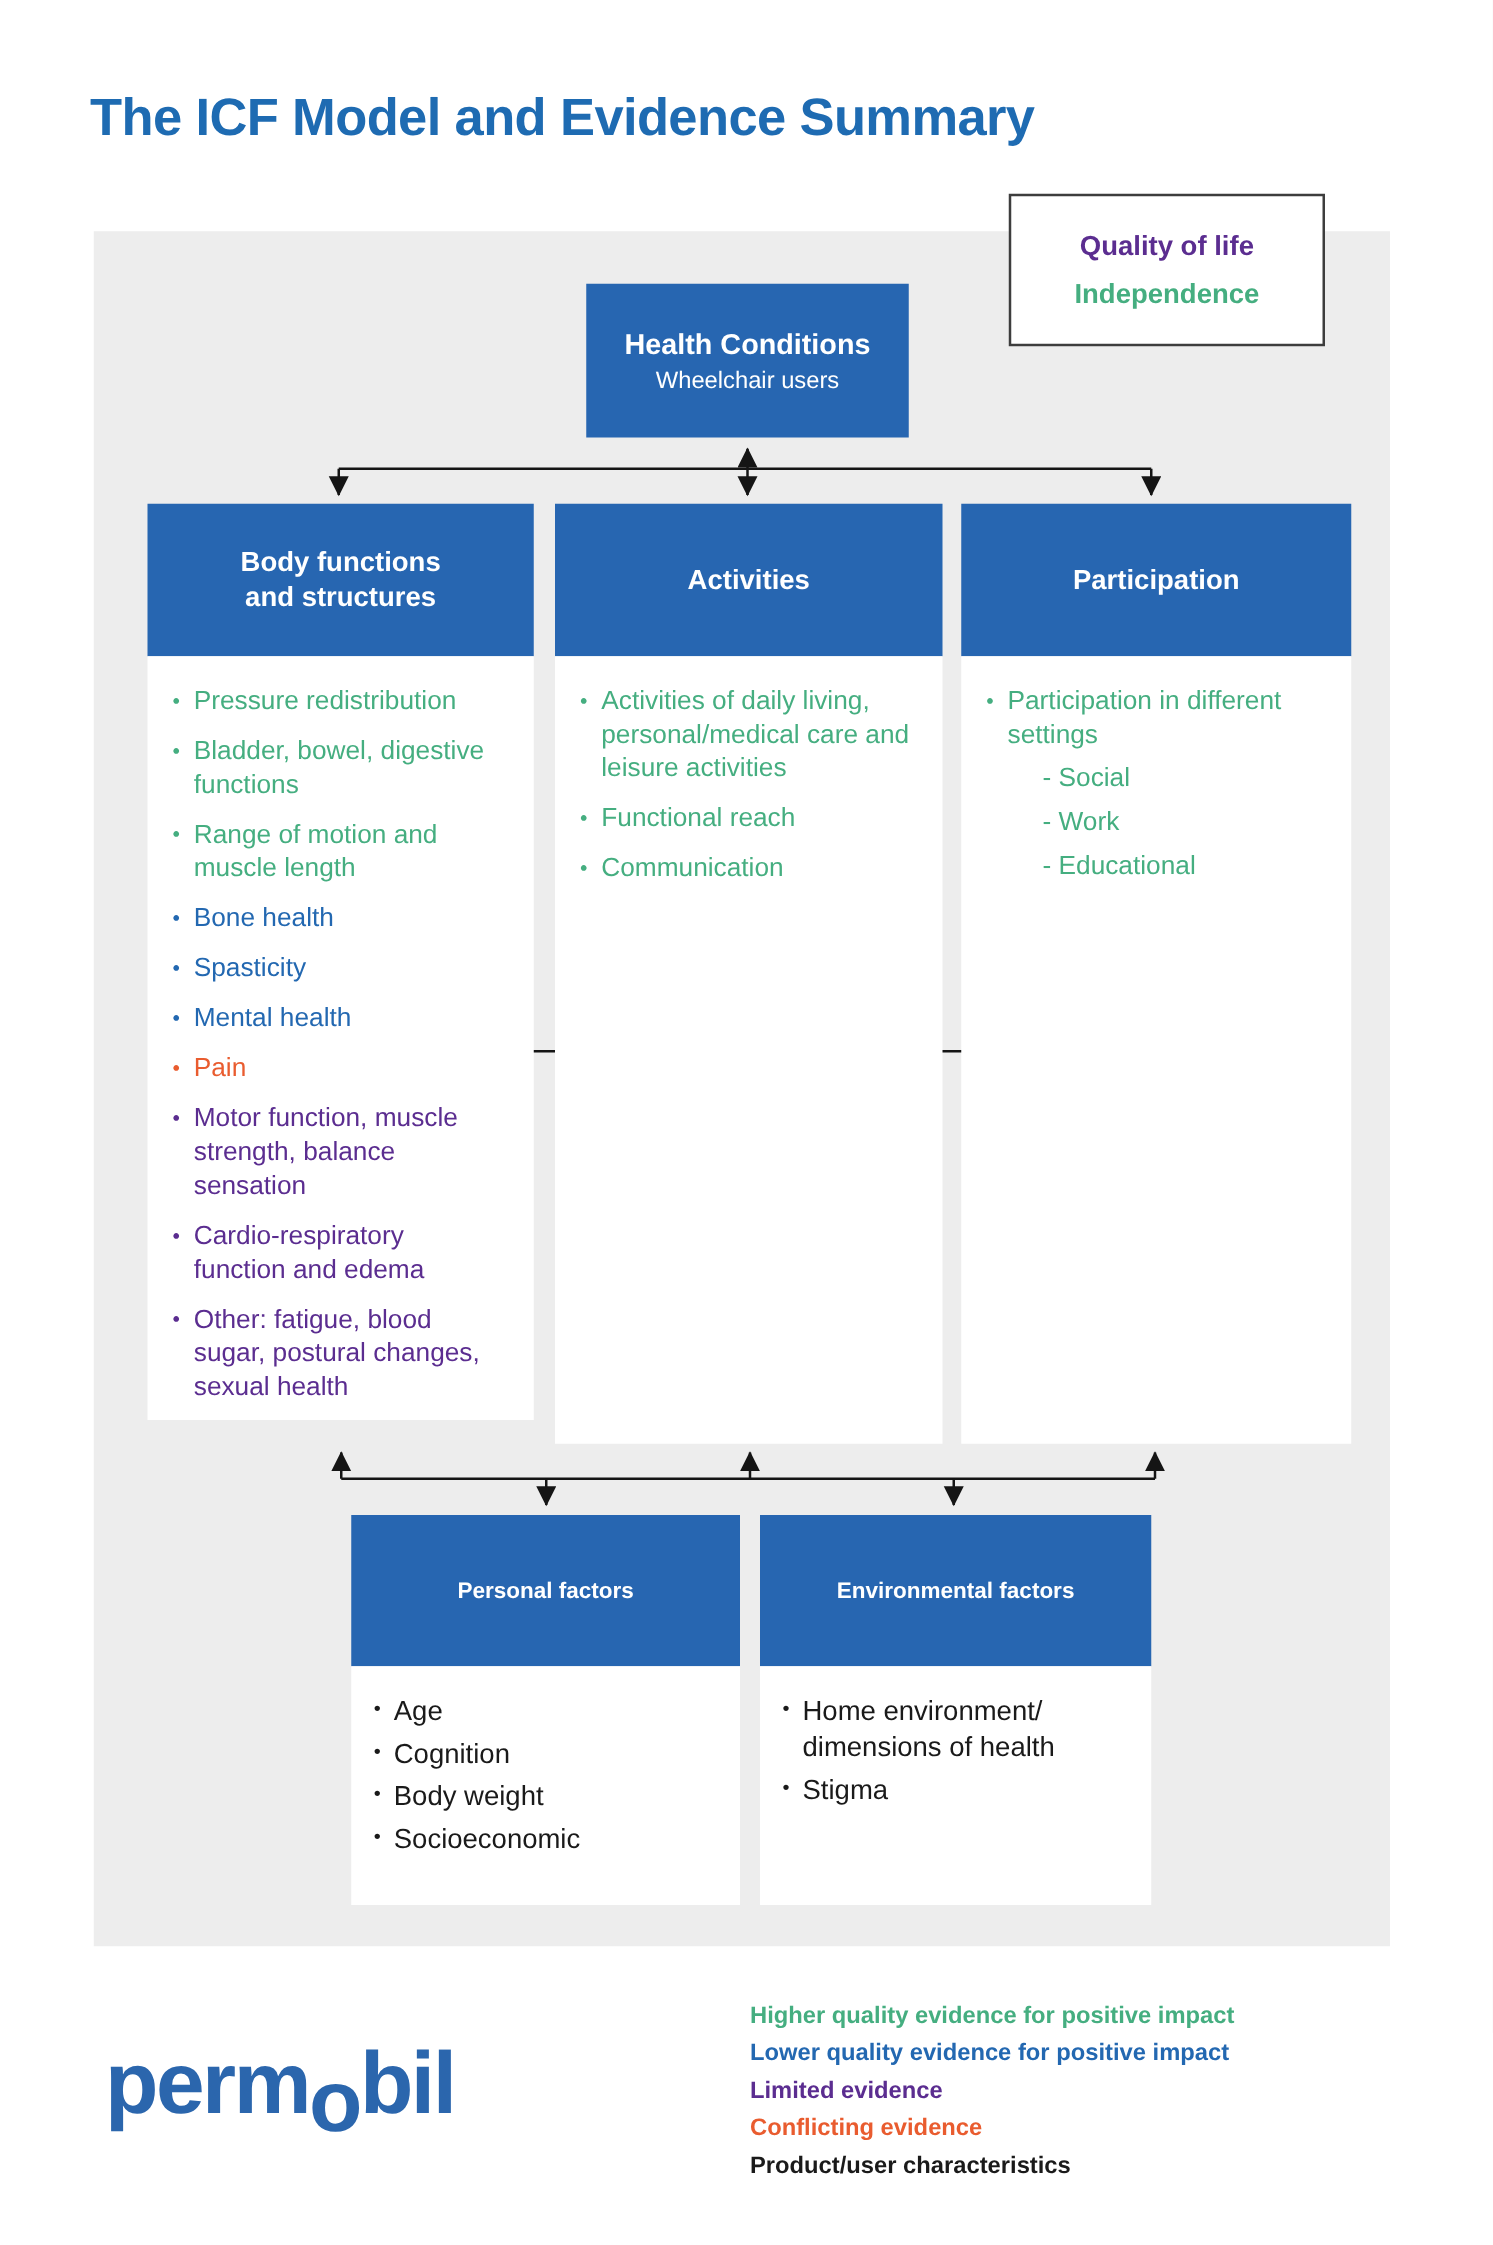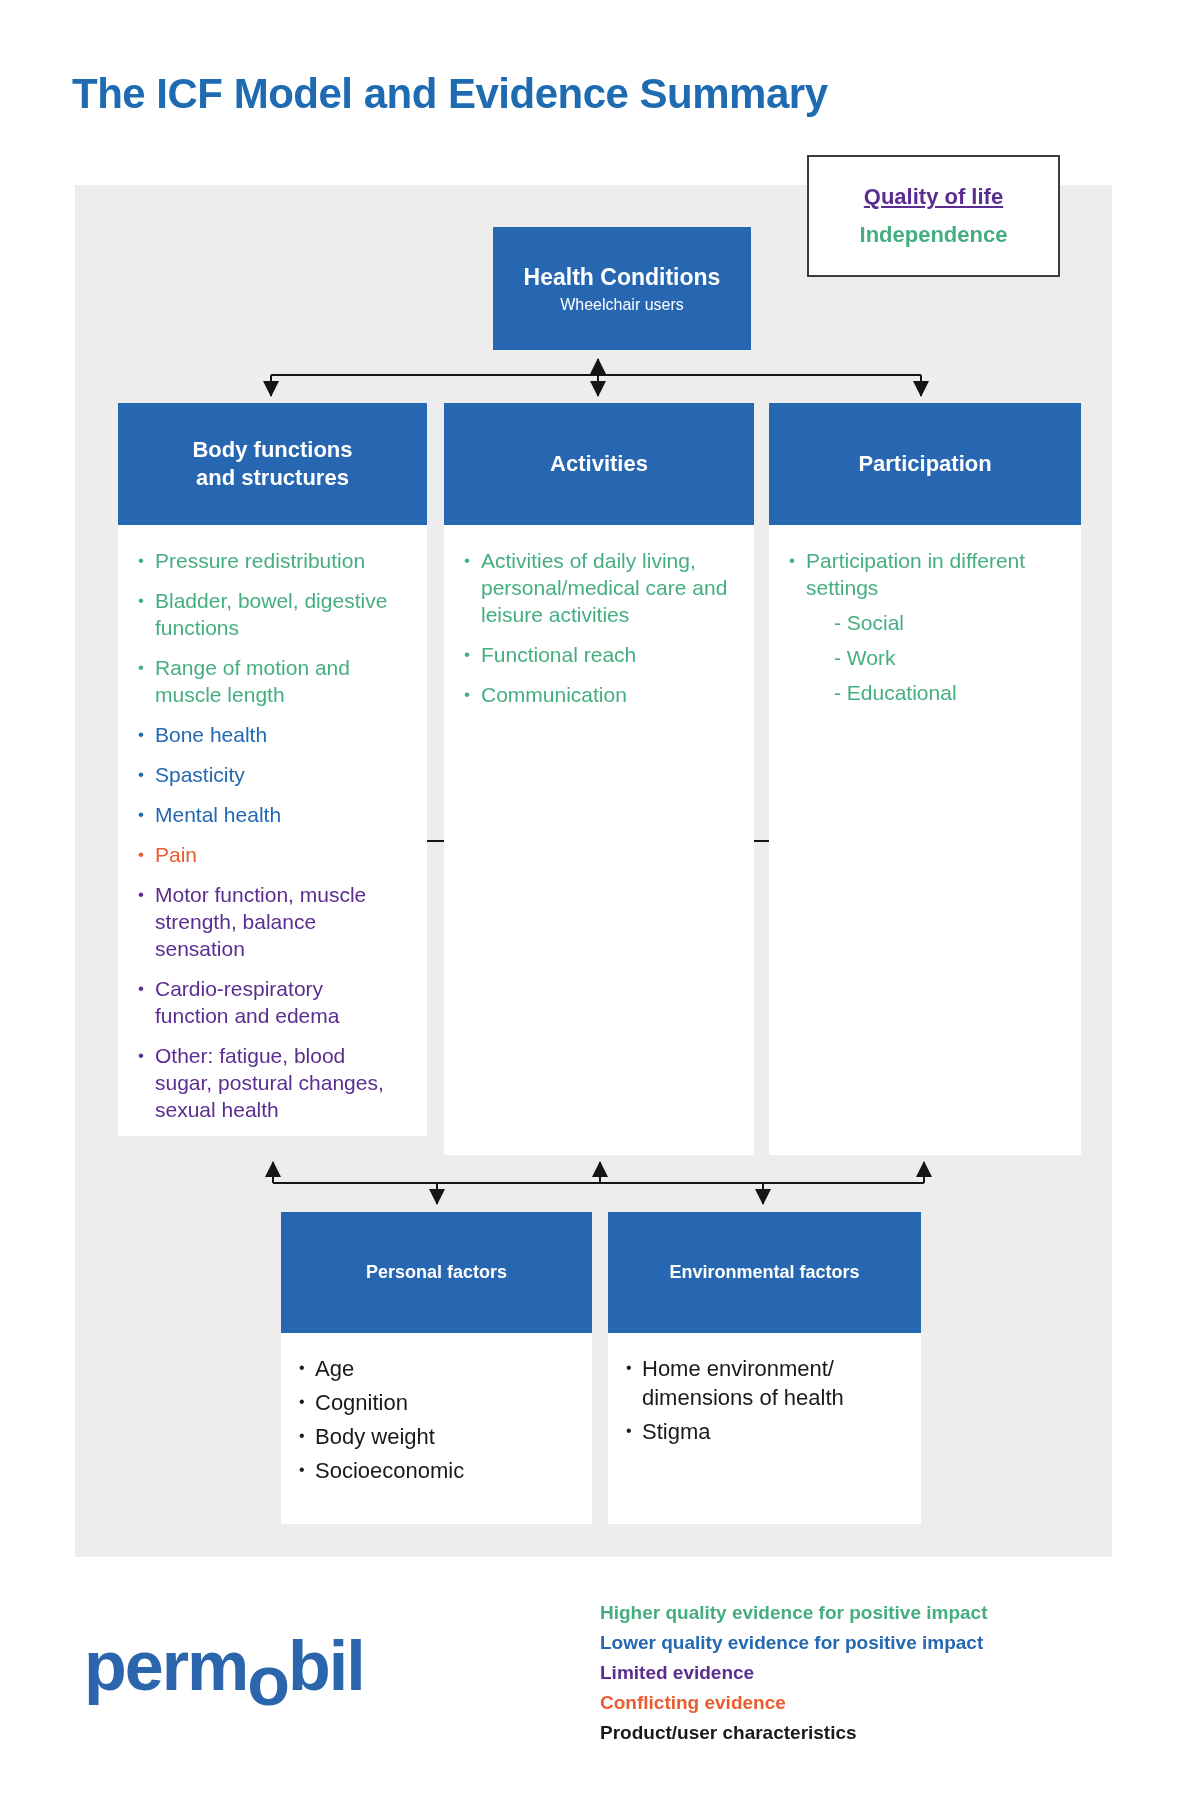--- a/index.html
+++ b/index.html
@@ -12,23 +12,23 @@
   .panel{position:absolute;left:75px;top:185px;width:1037px;height:1372px;background:var(--panel_gray);}
 
   .arrows{position:absolute;left:0;top:0;width:1194px;height:1796px;pointer-events:none;}
 
   .outcome-box{position:absolute;left:807px;top:155px;width:253px;height:122px;background:#ffffff;
     border:2px solid var(--border_dark);box-sizing:border-box;display:flex;flex-direction:column;
     align-items:center;justify-content:center;gap:12px;}
   .outcome-box .line{font-size:22px;font-weight:bold;}
 
   .hc-box{position:absolute;left:469px;top:227px;width:258px;height:123px;background:var(--box_blue);
-    display:flex;flex-direction:column;align-items:center;justify-content:center;gap:5px;color:#ffffff;margin-left:24px;}
+    display:flex;flex-direction:column;align-items:center;justify-content:center;gap:5px;color:#ffffff;}
   .hc-box .hc-title{font-size:23px;font-weight:bold;}
-  .hc-box .hc-sub{font-size:16px;}
+  .hc-box .hc-sub{font-size:19px;}
 
   .col{position:absolute;top:403px;display:flex;flex-direction:column;}
   .col .col-header{height:122px;background:var(--box_blue);color:#ffffff;display:flex;
     align-items:center;justify-content:center;text-align:center;font-size:22px;font-weight:bold;
     line-height:28px;white-space:pre-line;flex:0 0 auto;}
   .col .col-body{background:#ffffff;flex:1 1 auto;}
   #col-body-functions{left:118px;width:309px;height:652px;}
   #col-activities{left:444px;width:310px;height:752px;}
   #col-participation{left:769px;width:312px;height:752px;}
 
@@ -82,21 +82,21 @@
       <line x1="273" y1="1183" x2="924" y2="1183"></line>
       <line x1="273" y1="1183" x2="273" y2="1162" marker-end="url(#arr)"></line>
       <line x1="600" y1="1183" x2="600" y2="1162" marker-end="url(#arr)"></line>
       <line x1="924" y1="1183" x2="924" y2="1162" marker-end="url(#arr)"></line>
       <line x1="437" y1="1183" x2="437" y2="1204" marker-end="url(#arr)"></line>
       <line x1="763" y1="1183" x2="763" y2="1204" marker-end="url(#arr)"></line>
     </g>
   </svg>
 
   <div class="outcome-box">
-    <div class="line" style="color: rgb(91, 45, 144); text-decoration: underline;">Quality of life</div>
+    <div class="line" style="color: rgb(91, 45, 144);">Quality of life</div>
     <div class="line" style="color: rgb(69, 174, 128);">Independence</div>
   </div>
 
   <div class="hc-box">
     <div class="hc-title">Health Conditions</div>
     <div class="hc-sub">Wheelchair users</div>
   </div>
 
   <div class="col" id="col-body-functions">
     <div class="col-header">Body functions

